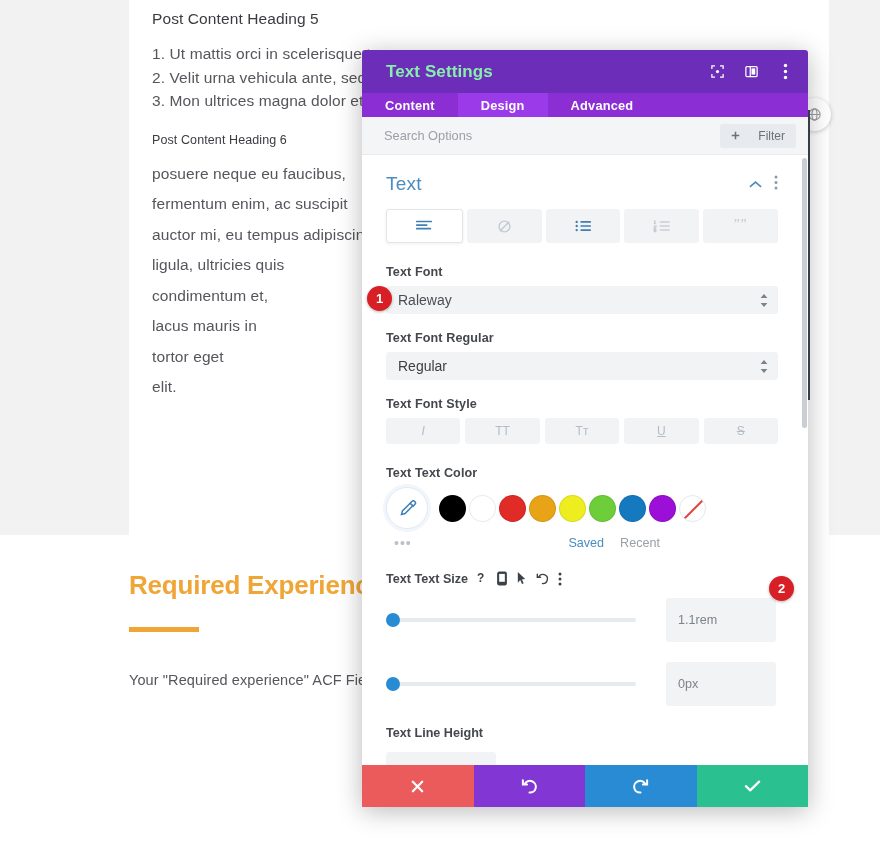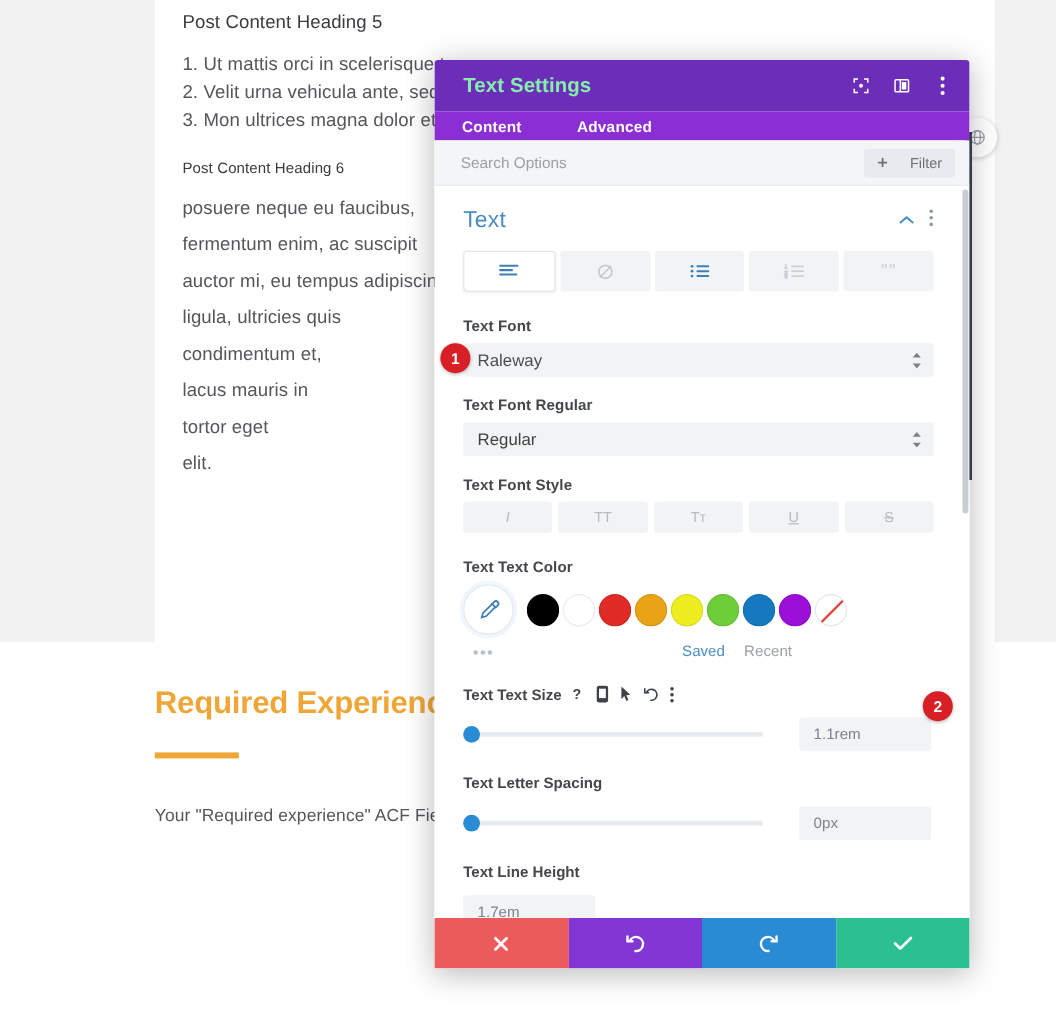--- a/index.html
+++ b/index.html
@@ -169,21 +169,21 @@
   .range-row { display: flex; align-items: center; margin-bottom: 20px; }
   .track {
     position: relative; height: 4px; background: #e7eaee; border-radius: 2px;
     width: 250px; margin-right: 30px;
   }
   .knob {
     position: absolute; top: -5px; width: 14px; height: 14px; border-radius: 50%;
     background: #2a8bd5; cursor: pointer;
   }
   .num-box {
-    width: 110px; height: 28px; background: #f1f3f5; border-radius: 3px;
+    width: 110px; height: 44px; background: #f1f3f5; border-radius: 3px;
     display: flex; align-items: center; padding: 0 12px; font-size: 12.6px;
     color: #7d838a; cursor: text;
   }
 
   .scroll-track {
     position: absolute; right: 0; top: 0; width: 6px; height: 100%;
     background: transparent;
   }
   .scroll-thumb {
     position: absolute; right: 1px; top: 3px; width: 5px; height: 270px;
@@ -281,20 +281,21 @@
             <circle cx="2.5" cy="2.5" r="1.7"></circle>
               <circle cx="2.5" cy="8.5" r="1.7"></circle>
               <circle cx="2.5" cy="14.5" r="1.7"></circle>
           </svg>
         </div>
       </div>
     </div>
 
     <div class="tabs">
       <div class="tab">Content</div>
+      <div class="tab active">Design</div>
       <div class="tab">Advanced</div>
     </div>
 
     <div class="search-row">
       <input class="search-input" type="text" placeholder="Search Options" style="">
       <div class="filter-btn">
         <svg width="9" height="9" viewBox="0 0 12 12" stroke="#6b7177" stroke-width="2">
           <path d="M6 1v10M1 6h10"></path>
         </svg>
         <span>Filter</span>
@@ -449,23 +450,20 @@
               </svg>
           </span>
         </div>
         <div class="range-row">
           <div class="track">
             <div class="knob" style="left:0px"></div>
           </div>
           <div class="num-box">1.1rem</div>
         </div>
 
-        <div class="range-head">
-          <span class="range-label">Text Letter Spacing</span>
-        </div>
         <div class="range-row">
           <div class="track">
             <div class="knob" style="left:0px"></div>
           </div>
           <div class="num-box">0px</div>
         </div>
 
         <div class="range-head">
           <span class="range-label">Text Line Height</span>
         </div>

